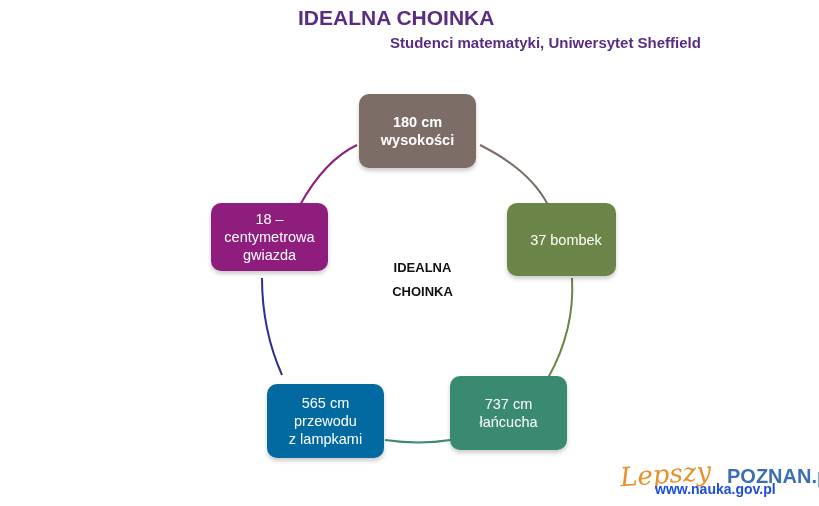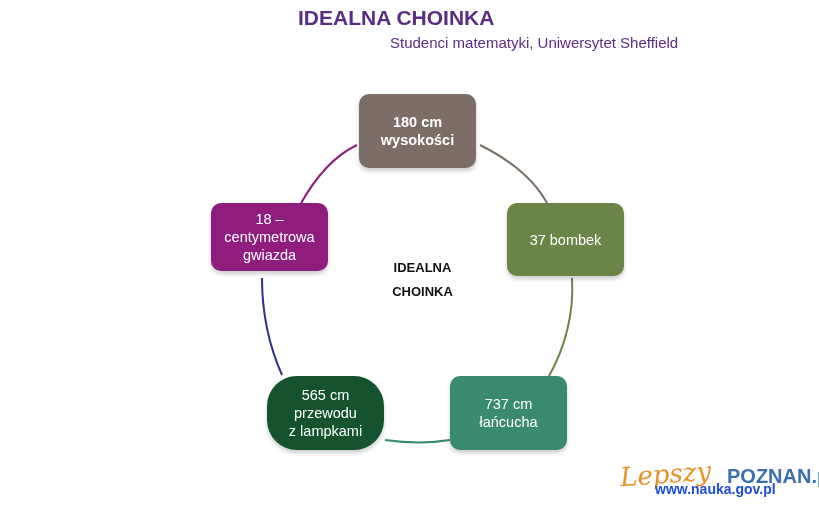--- a/index.html
+++ b/index.html
@@ -1,18 +1,18 @@
 <!DOCTYPE html>
 <html><head>
 <meta charset="utf-8">
 <style>
   html,body{margin:0;padding:0;background:#fff;}
   body{width:819px;height:506px;position:relative;overflow:hidden;font-family:"Liberation Sans",sans-serif;}
   .title{position:absolute;left:298px;top:6px;font-size:21px;font-weight:bold;color:#5a2d82;}
-  .subtitle{position:absolute;left:390px;top:34px;font-size:15px;font-weight:normal;color:#5a2d82;}
+  .subtitle{position:absolute;left:390px;top:34px;font-size:15px;font-weight:bold;color:#5a2d82;}
   svg.arcs{position:absolute;left:0;top:0;}
   .node{position:absolute;border-radius:10px;color:#fff;display:flex;align-items:center;justify-content:center;text-align:center;font-size:14.5px;line-height:18px;white-space:pre-line;box-shadow:0 3px 4px rgba(0,0,0,0.2);}
   .center{position:absolute;left:360px;top:256px;width:125px;text-align:center;font-size:13px;font-weight:bold;color:#111;line-height:24px;white-space:pre-line;}
   .wm1{position:absolute;left:620px;top:459px;font-size:26px;color:#e8912a;font-family:"DejaVu Serif",serif;font-style:italic;transform:rotate(-4deg);}
   .wm2{position:absolute;left:727px;top:465px;font-size:20px;font-weight:bold;color:#3a6fb0;}
   .wm3{position:absolute;left:655px;top:481px;font-size:14px;font-weight:bold;color:#1d4ed8;}
 </style>
 </head>
 <body>
 
@@ -22,24 +22,24 @@
 <svg class="arcs" width="819" height="506">
   <path d="M480,145 Q530,170 548,205" stroke="#7c6e66" stroke-width="2" fill="none"></path>
   <path d="M572,278 Q575,330 548,378" stroke="#6b8548" stroke-width="2" fill="none"></path>
   <path d="M450,440 Q420,445 385,440" stroke="#3a8a72" stroke-width="2" fill="none"></path>
   <path d="M282,375 Q262,330 262,278" stroke="#2c2f8f" stroke-width="2" fill="none"></path>
   <path d="M300,205 Q325,160 357,145" stroke="#8e1d7e" stroke-width="2" fill="none"></path>
 </svg>
 
 <div class="node" style="left: 359px; top: 94px; width: 117px; height: 74px; background: rgb(124, 110, 102); font-weight: bold;">180 cm
 wysokości</div>
-<div class="node" style="left: 507px; top: 203px; width: 117px; height: 73px; background: rgb(107, 133, 72);">37 bombek</div>
+<div class="node" style="left: 507px; top: 203px; width: 100px; height: 73px; background: rgb(107, 133, 72); padding-left: 9px;">37 bombek</div>
 <div class="node" style="left: 450px; top: 376px; width: 117px; height: 74px; background: rgb(58, 138, 114);">737 cm
 łańcucha</div>
-<div class="node" style="left: 267px; top: 376px; width: 117px; height: 74px; background: #14532d; border-radius: 30px;">565 cm
+<div class="node" style="left: 267px; top: 384px; width: 117px; height: 74px; background: #0369a1;">565 cm
 przewodu
 z lampkami</div>
 <div class="node" style="left: 211px; top: 203px; width: 117px; height: 68px; background: rgb(142, 29, 126);">18 –
 centymetrowa
 gwiazda</div>
 
 <div class="center">IDEALNA
 CHOINKA</div>
 
 <div class="wm1">Lepszy</div>

